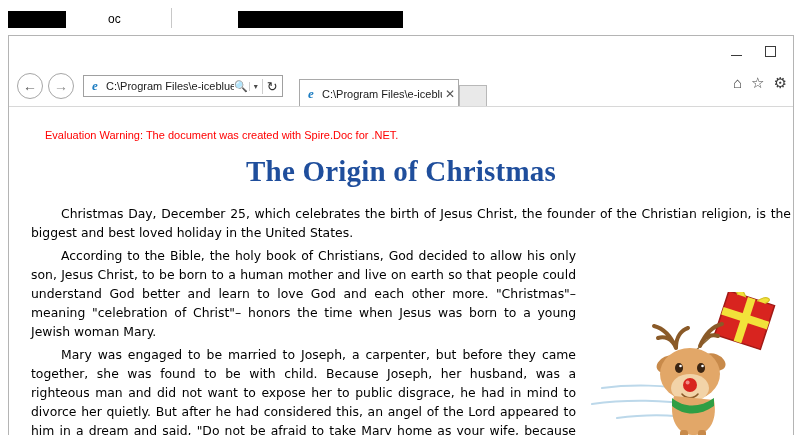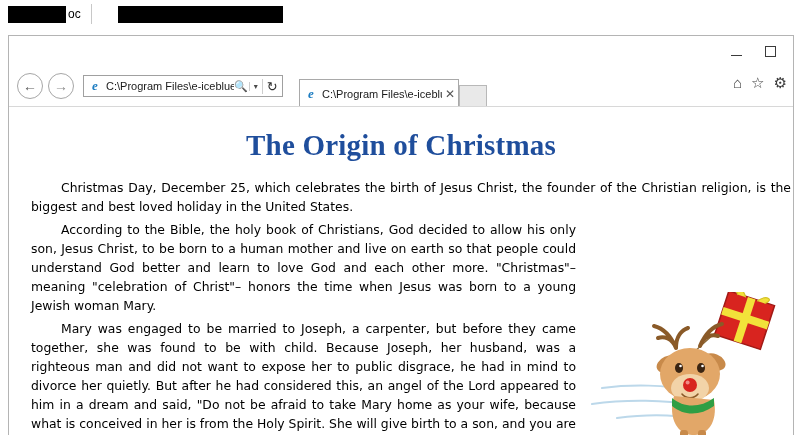--- a/index.html
+++ b/index.html
@@ -20,21 +20,22 @@
   }
 
   
   .topbar {
     position: absolute;
     left: 0; top: 0;
     width: 800px;
     height: 28px;
     background: #ffffff;
     display: flex;
-    align-items: center;
+    align-items: flex-end;
+    gap: 40px;
   }
   .redact {
     background: #000000;
     height: 17px;
     display: inline-block;
   }
   .redact-1 { width: 58px; margin-left: 8px; }
   .redact-2 { width: 165px; margin-left: 14px; }
   .topbar-text {
     color: #000000;
@@ -347,20 +348,21 @@
 
       <div class="toolicons">
         <span class="home-ico">⌂</span>
         <span>☆</span>
         <span>⚙</span>
       </div>
     </div>
 
     <div class="content">
       <div class="page">
+        <div class="eval-warning">Evaluation Warning: The document was created with Spire.Doc for .NET.</div>
         <h1 class="doc-title">The Origin of Christmas</h1>
         <p class="para p1">Christmas Day, December 25, which celebrates the birth of Jesus Christ, the founder of the Christian religion, is the biggest and best loved holiday in the United States.</p>
         <p class="para p2">According to the Bible, the holy book of Christians, God decided to allow his only son, Jesus Christ, to be born to a human mother and live on earth so that people could understand God better and learn to love God and each other more. "Christmas"– meaning "celebration of Christ"– honors the time when Jesus was born to a young Jewish woman Mary.</p>
         <p class="para p3">Mary was engaged to be married to Joseph, a carpenter, but before they came together, she was found to be with child. Because Joseph, her husband, was a righteous man and did not want to expose her to public disgrace, he had in mind to divorce her quietly. But after he had considered this, an angel of the Lord appeared to him in a dream and said, "Do not be afraid to take Mary home as your wife, because what is conceived in her is from the Holy Spirit. She will give birth to a son, and you are to give him the name Jesus, because he will save his people from their sins."</p>
       </div>
 
       <svg class="reindeer" viewBox="0 0 215 150">
 
         <path d="M30 96 C60 92 95 93 118 98" stroke="#bcd8ea" stroke-width="2" fill="none" stroke-linecap="round"></path>
         <path d="M20 112 C55 107 95 108 120 113" stroke="#bcd8ea" stroke-width="2" fill="none" stroke-linecap="round"></path>

